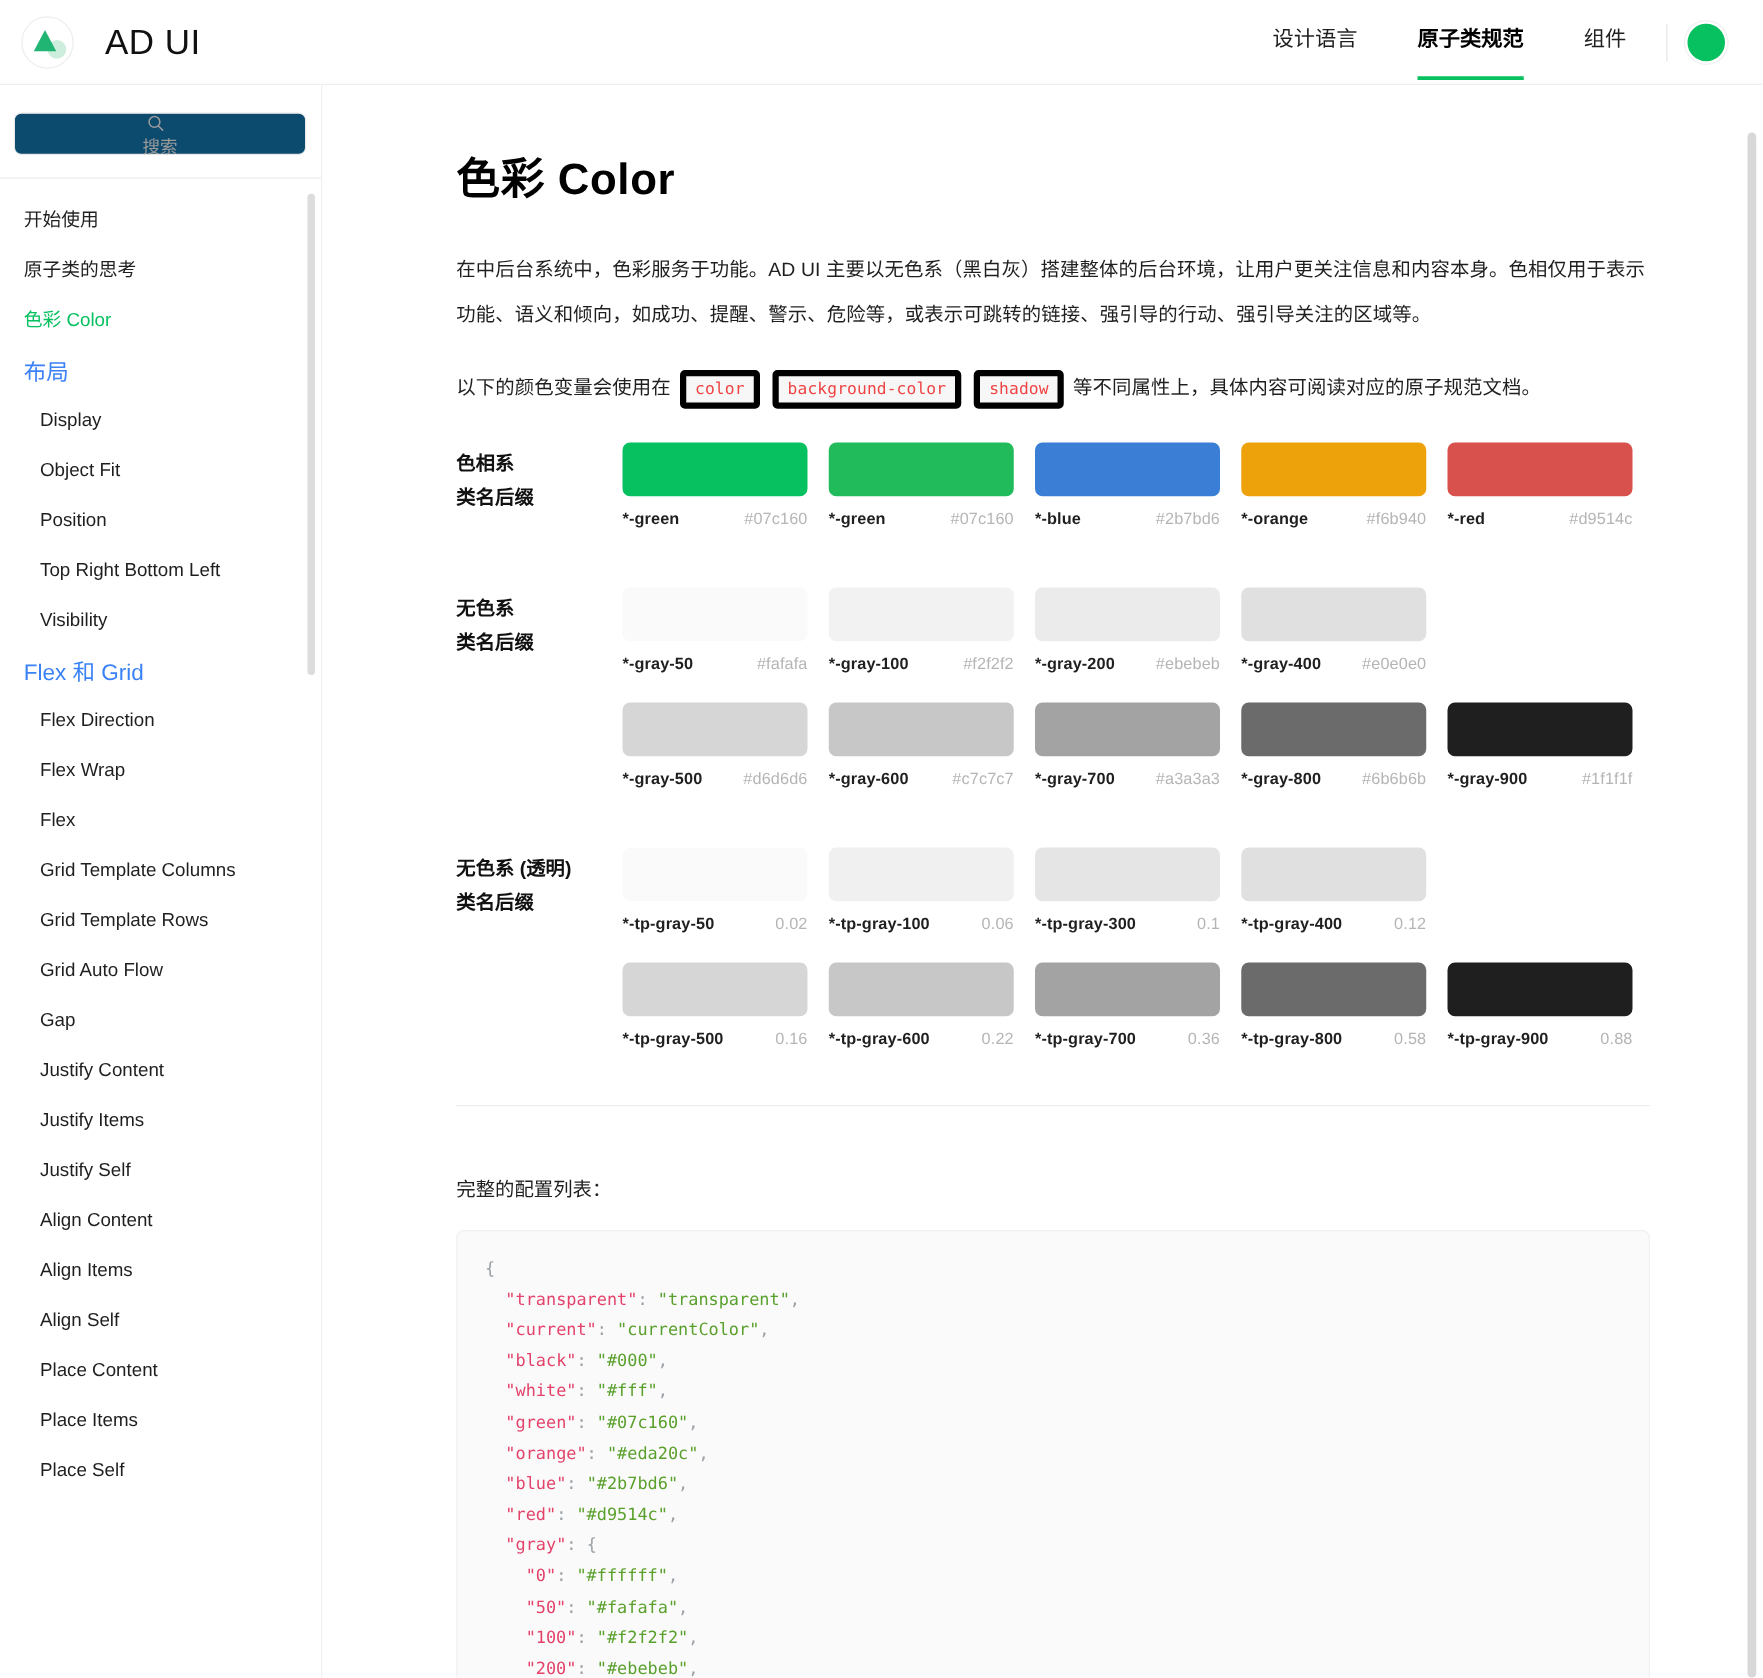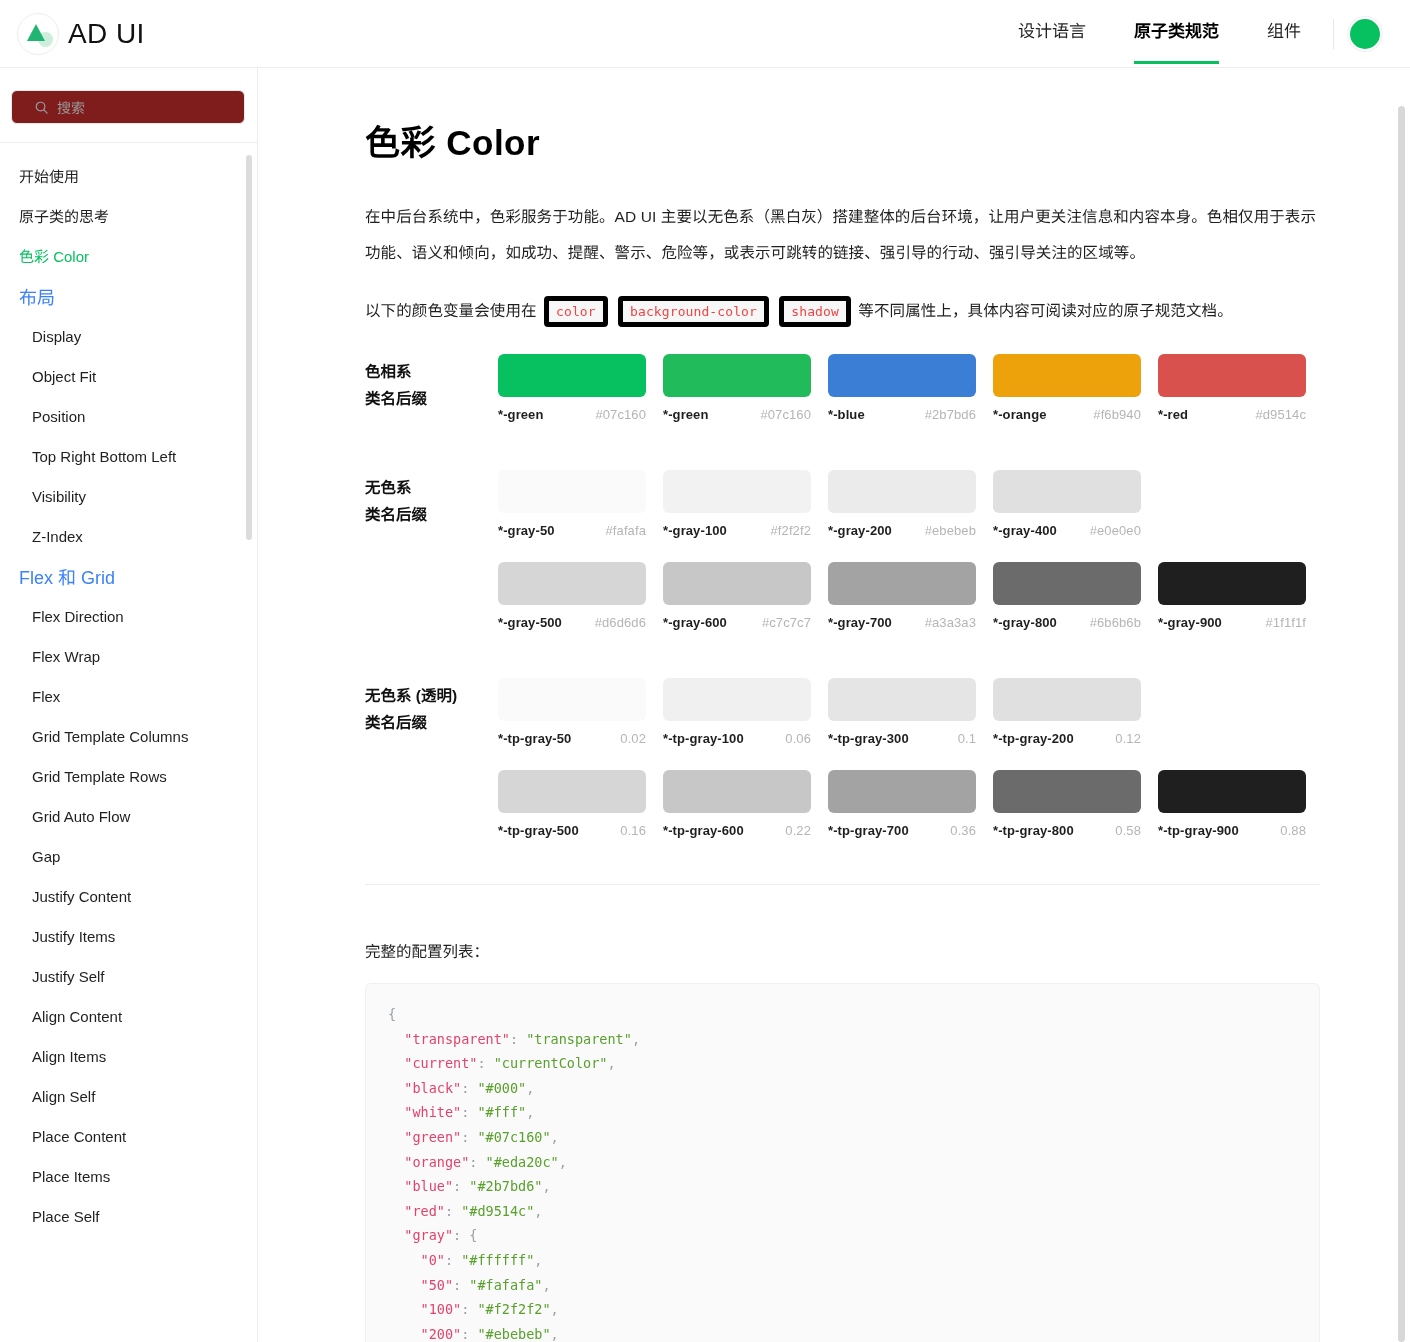--- a/index.html
+++ b/index.html
@@ -34,21 +34,21 @@
     background: #cdeedd;
   }
   .logo-tri {
     position: absolute; left: 9px; top: 10px;
     width: 0; height: 0;
     border-left: 9px solid transparent;
     border-right: 9px solid transparent;
     border-bottom: 17px solid #21b573;
   }
   .brand-name {
-    margin-left: 9px;
+    margin-left: 25px;
     font-size: 28px; font-weight: 400;
     letter-spacing: 0.4px; color: #111;
   }
   .topnav {
     margin-left: auto; display: flex; align-items: stretch;
     height: 76px; padding-right: 6px;
   }
   .nav-item {
     position: relative;
     display: flex; align-items: center; justify-content: center;
@@ -78,21 +78,21 @@
     position: absolute; top: 68px; left: 0;
     width: 258px; height: 1274px;
     background: #fff;
     border-right: 1px solid #ededed;
     overflow: hidden;
   }
   .search-wrap { padding: 22px 12px 18px 11px; }
   .search-box {
     height: 34px; border: 1px solid #e8e8e8; border-radius: 6px;
     display: flex; align-items: center; padding: 0 22px;
-    background: #7f1d1d; cursor: text;
+    background: #0c4a6e; cursor: text; flex-direction: column;
   }
   .search-icon { flex: 0 0 auto; margin-right: 8px; display: flex; }
   .search-ph { font-size: 14px; color: #9a9a9a; }
   .side-sep { height: 1px; background: #ededed; margin: 0; }
 
   .side-scroll { position: relative; height: 1180px; overflow: hidden; }
   .side-list { padding: 14px 0 0 0; }
   .side-link {
     display: block; font-size: 15px; color: #1f1f1f;
     padding: 9px 0 9px 19px; cursor: pointer; line-height: 22px;
@@ -227,21 +227,20 @@
     <div class="side-list" id="side-list">
         <div class="side-link">开始使用</div>
         <div class="side-link">原子类的思考</div>
         <div class="side-link active">色彩 Color</div>
         <div class="side-group">布局</div>
         <div class="side-sub">Display</div>
         <div class="side-sub">Object Fit</div>
         <div class="side-sub">Position</div>
         <div class="side-sub">Top Right Bottom Left</div>
         <div class="side-sub">Visibility</div>
-        <div class="side-sub">Z-Index</div>
         <div class="side-group">Flex 和 Grid</div>
         <div class="side-sub">Flex Direction</div>
         <div class="side-sub">Flex Wrap</div>
         <div class="side-sub">Flex</div>
         <div class="side-sub">Grid Template Columns</div>
         <div class="side-sub">Grid Template Rows</div>
         <div class="side-sub">Grid Auto Flow</div>
         <div class="side-sub">Gap</div>
         <div class="side-sub">Justify Content</div>
         <div class="side-sub">Justify Items</div>
@@ -416,21 +415,21 @@
               <div class="swatch-cell">
                 <div class="swatch-box" style="background: rgba(0, 0, 0, 0.1);"></div>
                 <div class="swatch-meta">
                   <span class="swatch-name">*-tp-gray-300</span>
                   <span class="swatch-val">0.1</span>
                 </div>
               </div>
               <div class="swatch-cell">
                 <div class="swatch-box" style="background: rgba(0, 0, 0, 0.12);"></div>
                 <div class="swatch-meta">
-                  <span class="swatch-name">*-tp-gray-200</span>
+                  <span class="swatch-name">*-tp-gray-400</span>
                   <span class="swatch-val">0.12</span>
                 </div>
               </div>
             </div>
             <div class="swatch-row">
               <div class="swatch-cell">
                 <div class="swatch-box" style="background: rgba(0, 0, 0, 0.16);"></div>
                 <div class="swatch-meta">
                   <span class="swatch-name">*-tp-gray-500</span>
                   <span class="swatch-val">0.16</span>

